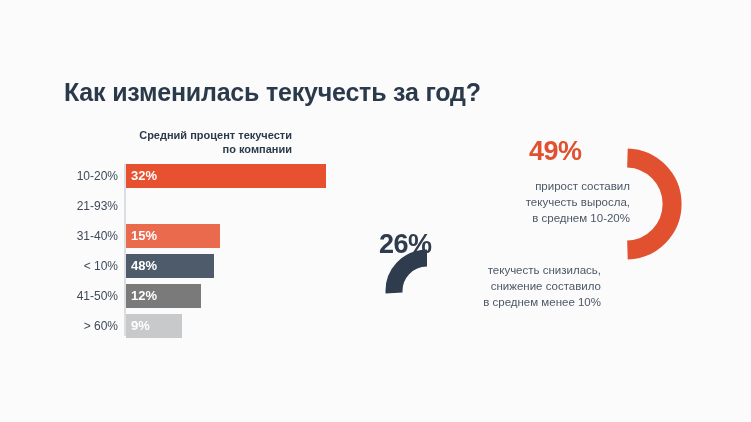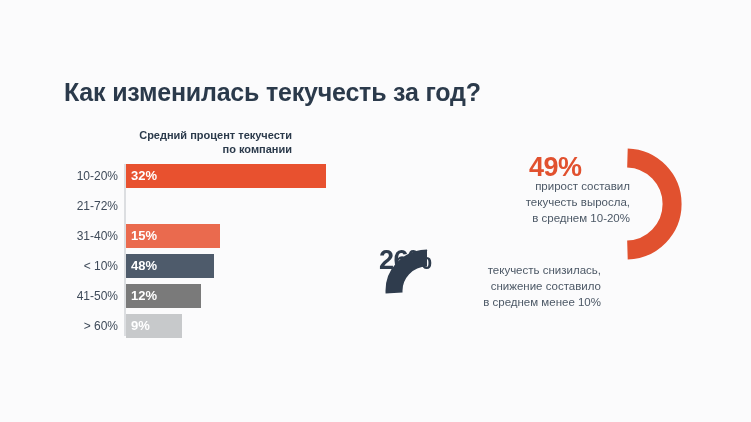--- a/index.html
+++ b/index.html
@@ -108,21 +108,20 @@
   
   .callout {
     position: absolute;
   }
   .callout-num {
     position: absolute;
     font-size: 27px;
     font-weight: bold;
     white-space: nowrap;
     letter-spacing: -0.5px;
-    margin-top: 16px;
   }
   .callout-text {
     position: absolute;
     font-size: 11.5px;
     line-height: 16px;
     color: #4c5866;
     text-align: right;
     white-space: nowrap;
   }
   .callout-text div { white-space: nowrap; }
@@ -181,21 +180,21 @@
 
     <div class="bar-row" id="row0" style="top:0px;">
       <div class="bar-cat">10-20%</div>
       <div class="bar-track" style="width: 200px; padding-left: 38px;">
         <div class="bar-fill" style="width: 200px; background: rgb(232, 81, 47);"></div>
         <div class="bar-value">32%</div>
       </div>
     </div>
 
     <div class="bar-row" id="row1" style="top:30px;">
-      <div class="bar-cat">21-72%</div>
+      <div class="bar-cat">21-93%</div>
     </div>
 
     <div class="bar-row" id="row2" style="top:60px;">
       <div class="bar-cat">31-40%</div>
       <div class="bar-track" style="width: 94px;">
         <div class="bar-fill" style="width: 94px; background: rgb(234, 106, 78);"></div>
         <div class="bar-value">15%</div>
       </div>
     </div>
 

